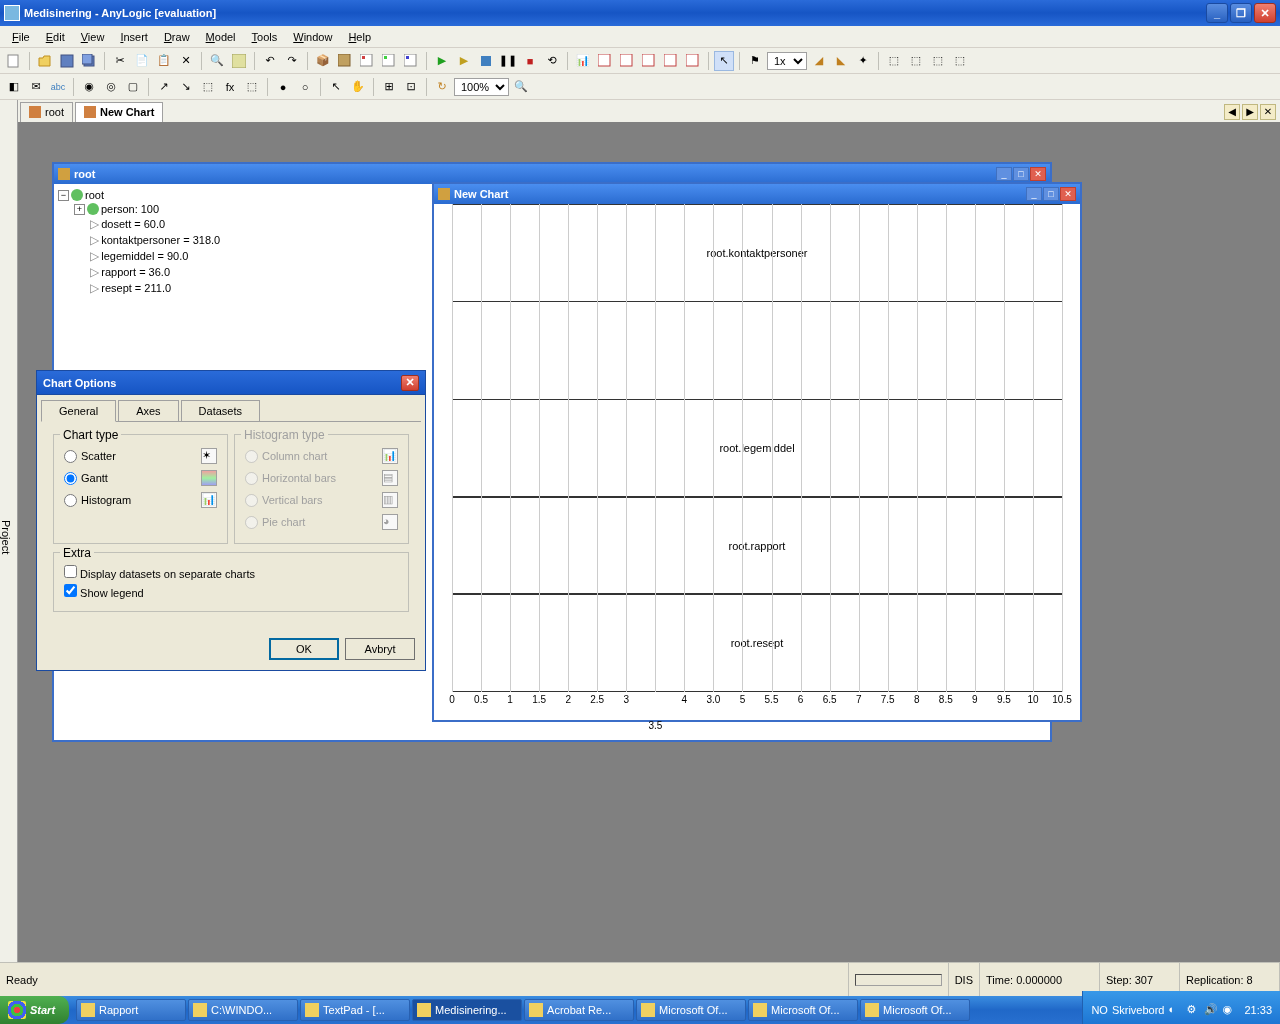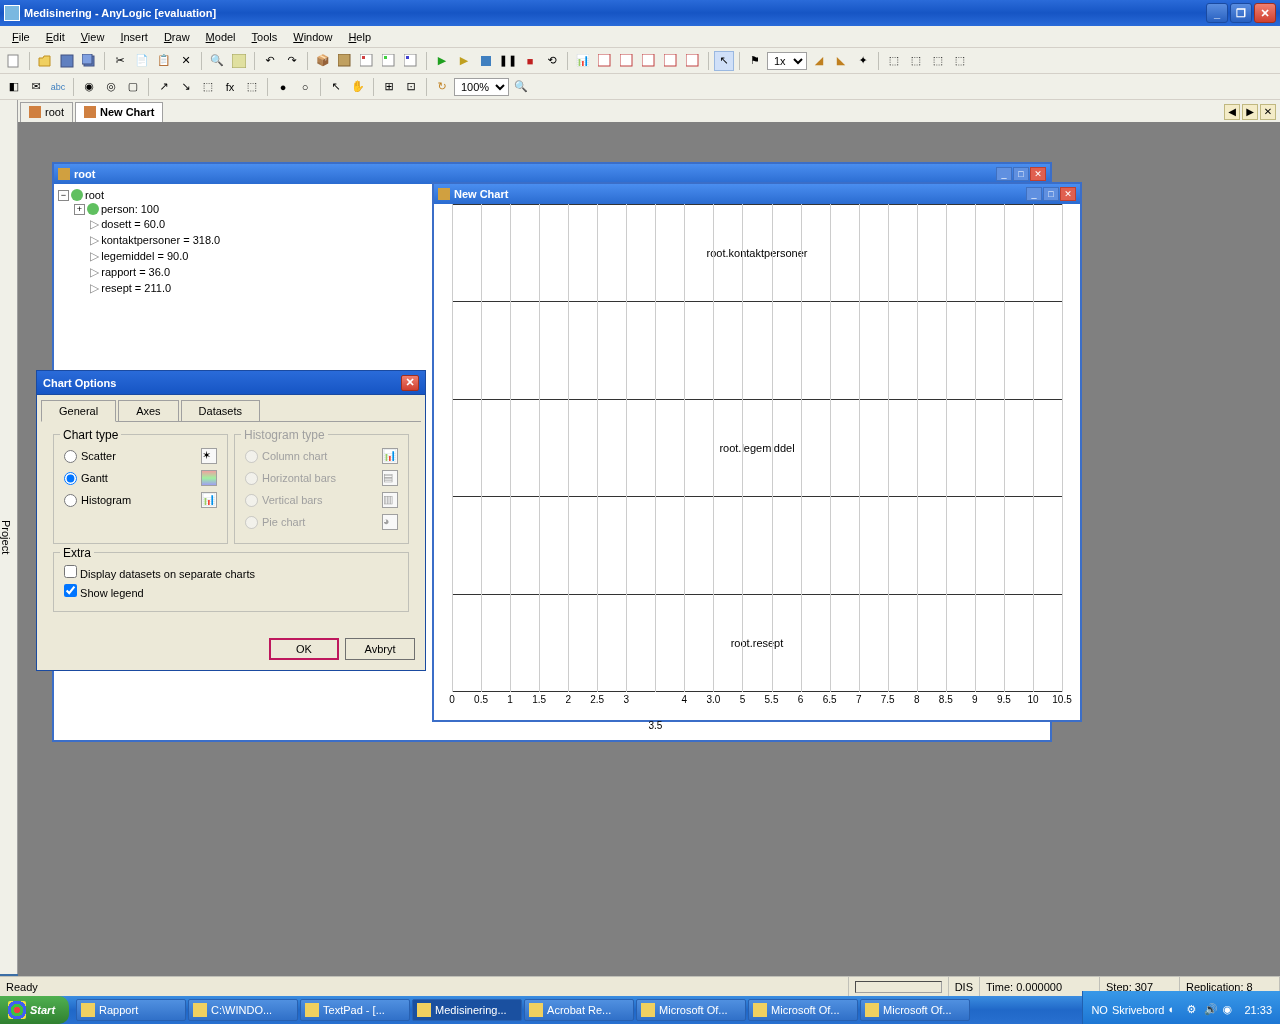--- a/index.html
+++ b/index.html
@@ -77,26 +77,26 @@
 .groupbox { border: 1px solid #c0c0b8; padding: 10px; position: relative; margin-bottom: 8px; }
 .groupbox .gb-title { position: absolute; top: -7px; left: 6px; background: #ece9d8; padding: 0 3px; font-size: 12px; }
 .groupbox.disabled { color: #a0a0a0; }
 .radio-row { display: flex; align-items: center; justify-content: space-between; padding: 3px 0; }
 .radio-row label { display: flex; align-items: center; gap: 4px; }
 .radio-row input { margin: 0; }
 .radio-icon { width: 16px; height: 16px; border: 1px solid #a0a0a0; background: #f8f8f8; }
 .check-row { display: flex; align-items: center; gap: 4px; padding: 2px 0; }
 .dlg-btns { display: flex; justify-content: flex-end; gap: 6px; padding: 6px; }
 .dlg-btn { min-width: 70px; height: 22px; border: 1px solid #707070; background: #ece9d8; }
-.dlg-btn.default { border: 2px solid #be185d; }
+.dlg-btn.default { border: 2px solid #0369a1; }
 .col2 { display: flex; gap: 6px; }
 .col2 > * { flex: 1; }
 
 
-.statusbar { position: absolute; bottom: 28px; left: 0; right: 0; height: 20px; background: #ece9d8; display: flex; align-items: center; border-top: 1px solid #c0c0b8; }
+.statusbar { position: absolute; bottom: 28px; left: 0; right: 0; height: 34px; background: #ece9d8; display: flex; align-items: center; border-top: 1px solid #c0c0b8; }
 .statusbar .sb { padding: 0 6px; border-right: 1px solid #c0c0b8; height: 100%; display: flex; align-items: center; }
 .statusbar .sb.progress { width: 100px; }
 .statusbar .sb.progress .pb { width: 90px; height: 12px; border: 1px inset #a0a0a0; }
 
 
 .taskbar { position: absolute; bottom: 0; left: 0; right: 0; height: 28px; background: linear-gradient(to bottom, #3b8de0 0%, #2068c8 50%, #2870d0 100%); display: flex; align-items: center; }
 .startbtn { height: 28px; background: linear-gradient(to bottom, #50b050, #308030); color: white; font-weight: bold; font-style: italic; padding: 0 14px 0 8px; display: flex; align-items: center; gap: 4px; border-radius: 0 10px 10px 0; }
 .startbtn .start-icon { width: 18px; height: 18px; background: radial-gradient(circle, #f04040 0 25%, #40c040 25% 50%, #4060f0 50% 75%, #f0e040 75% 100%); border-radius: 2px; }
 .taskbtn { height: 22px; min-width: 110px; max-width: 120px; margin: 0 1px; background: linear-gradient(to bottom, #5090e0, #3070c8); color: white; display: flex; align-items: center; padding: 0 4px; gap: 4px; font-size: 11px; border: 1px solid #2860b0; border-radius: 2px; overflow: hidden; white-space: nowrap; }
 .taskbtn.active { background: #1a50a0; }
@@ -351,20 +351,23 @@
         <div class="mwc close">✕</div>
       </div>
     </div>
     <div class="chartarea">
       <div class="chartgrid" id="chartgrid">
           <div class="chartrow" style="top: 0%; height: 20%;">
             <span class="chartrow-label">root.kontaktpersoner</span>
           </div>
           <div class="chartrow" style="top: 40%; height: 20%;">
             <span class="chartrow-label">root.legemiddel</span>
+          </div>
+          <div class="chartrow" style="top: 60%; height: 20%;">
+            <span class="chartrow-label">root.rapport</span>
           </div>
           <div class="chartrow" style="top: 80%; height: 20%;">
             <span class="chartrow-label">root.resept</span>
           </div>
           <div class="vline" style="left: 0%;"></div>
           <div class="vline" style="left: 4.7619%;"></div>
           <div class="vline" style="left: 9.52381%;"></div>
           <div class="vline" style="left: 14.2857%;"></div>
           <div class="vline" style="left: 19.0476%;"></div>
           <div class="vline" style="left: 23.8095%;"></div>

